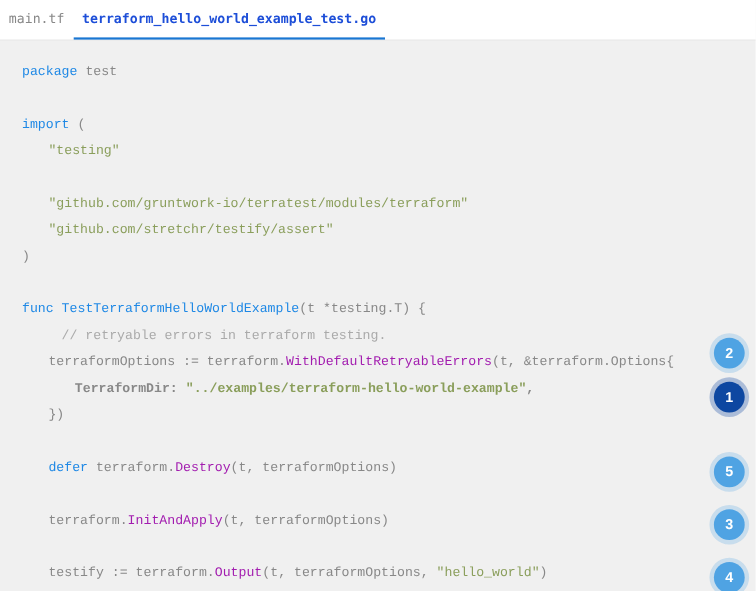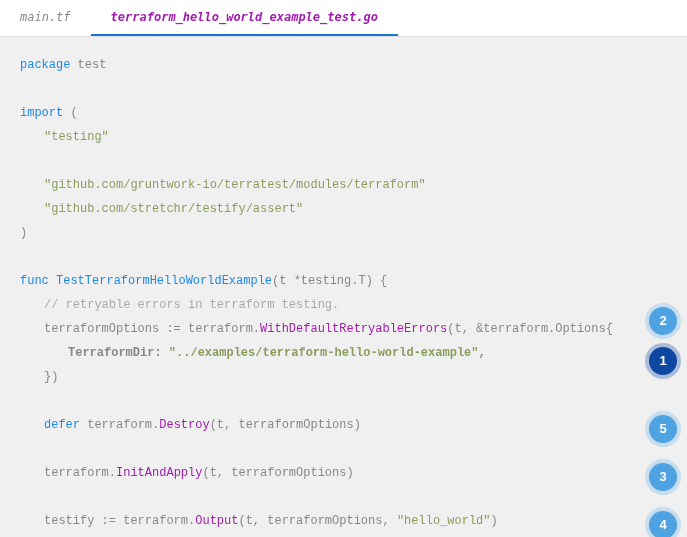--- a/index.html
+++ b/index.html
@@ -1,26 +1,26 @@
 <!DOCTYPE html>
 <html><head>
 <meta charset="utf-8">
 <style>
   * { box-sizing: border-box; margin: 0; padding: 0; }
   body { font-family: Consolas, Monaco, 'Courier New', monospace; font-size: 12px; background: #fff; width: 687px; }
   .tabs { display: flex; border-bottom: 1px solid #e0e0e0; background: #fff; }
-  .tab { padding: 10px 20px; font-size: 12px; font-family: Consolas, Monaco, monospace; cursor: pointer; color: #888; font-style: italic; }
-  .tab.active { color: #a21caf; border-bottom: 2px solid #1976d2; font-weight: bold; }
+  .tab { padding: 10px 8px; font-size: 12px; font-family: Consolas, Monaco, monospace; cursor: pointer; color: #888; }
+  .tab.active { color: #1d4ed8; border-bottom: 2px solid #1976d2; font-weight: bold; }
   .code-area { background: #f0f0f0; padding: 16px 20px 20px 20px; position: relative; line-height: 2; }
   .line { white-space: pre; color: #888; min-height: 1.4em; }
   .kw { color: #1e88e5; }
   .fn { color: #1e88e5; text-align: center; }
   .str { color: #8a9e5b; }
   .call { color: #a21caf; }
-  .cmt { color: #aaa; }
+  .cmt { color: #aaa; margin-left: 12px; }
   .ident { color: #888; text-align: center; }
   .indent1 { padding-left: 24px; }
   .indent2 { padding-left: 48px; font-weight: bold; }
   .step { position: absolute; right: 10px; width: 28px; height: 28px; border-radius: 50%; background: #4fa3e3; color: #fff; display: flex; align-items: center; justify-content: center; font-weight: bold; font-size: 13px; font-family: Arial, sans-serif; box-shadow: 0 0 0 4px rgba(79,163,227,0.25); cursor: pointer; }
   .step.active { background: #0d47a1; box-shadow: 0 0 0 4px rgba(13,71,161,0.3); }
 </style>
 </head>
 <body>
 
 <div class="tabs">

